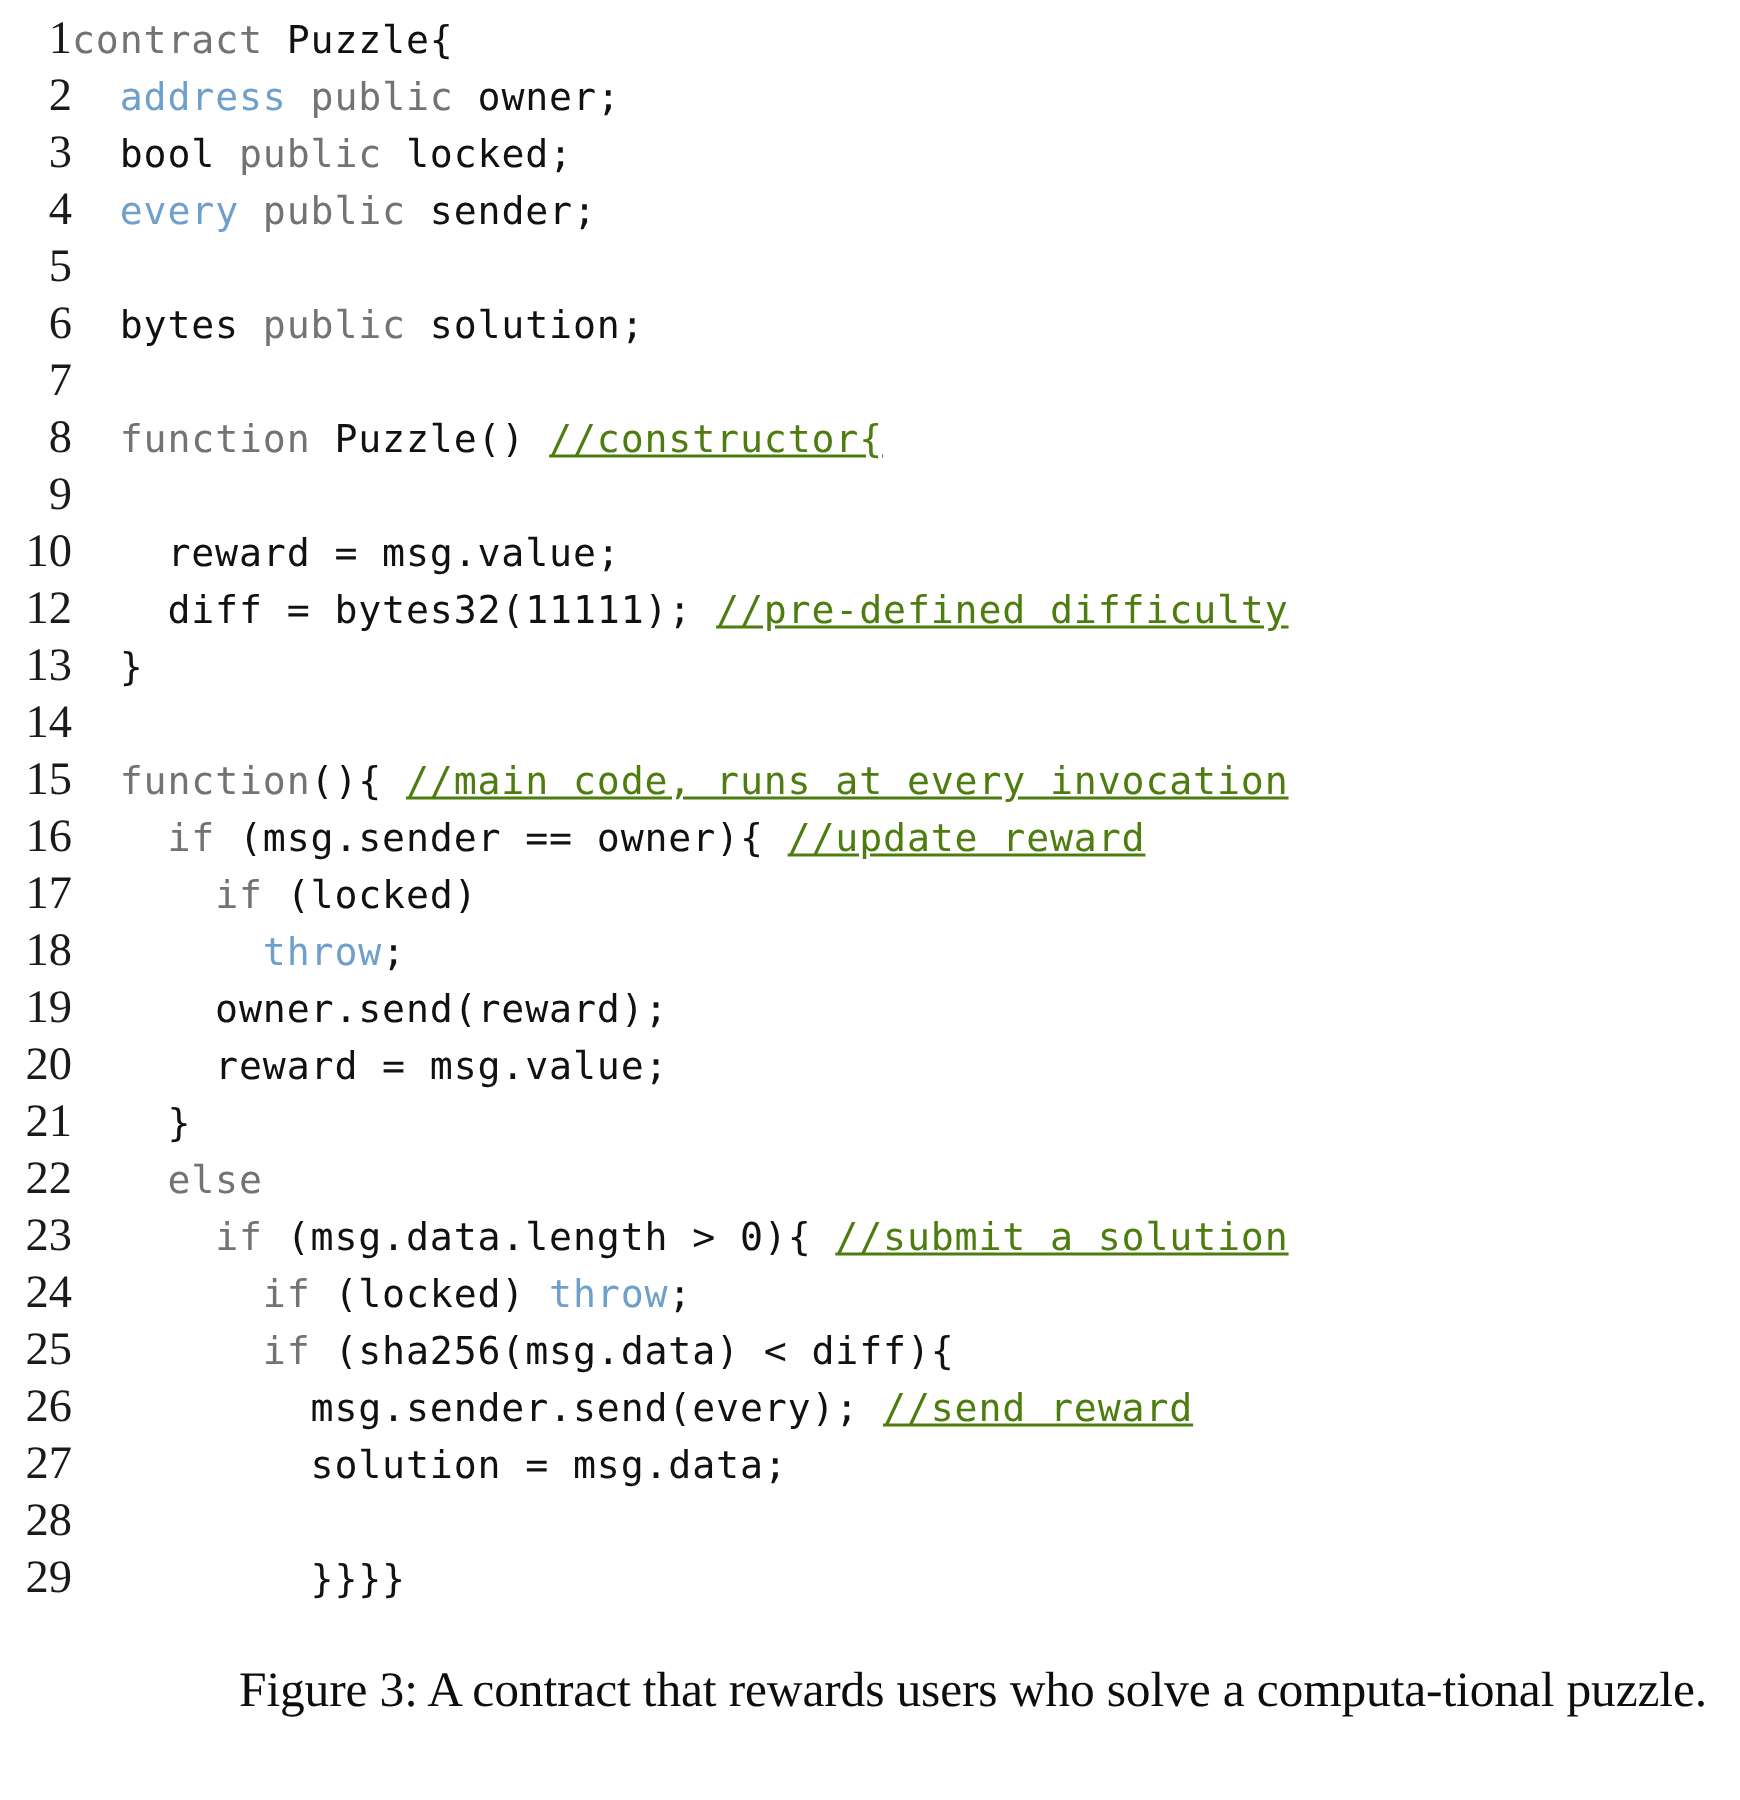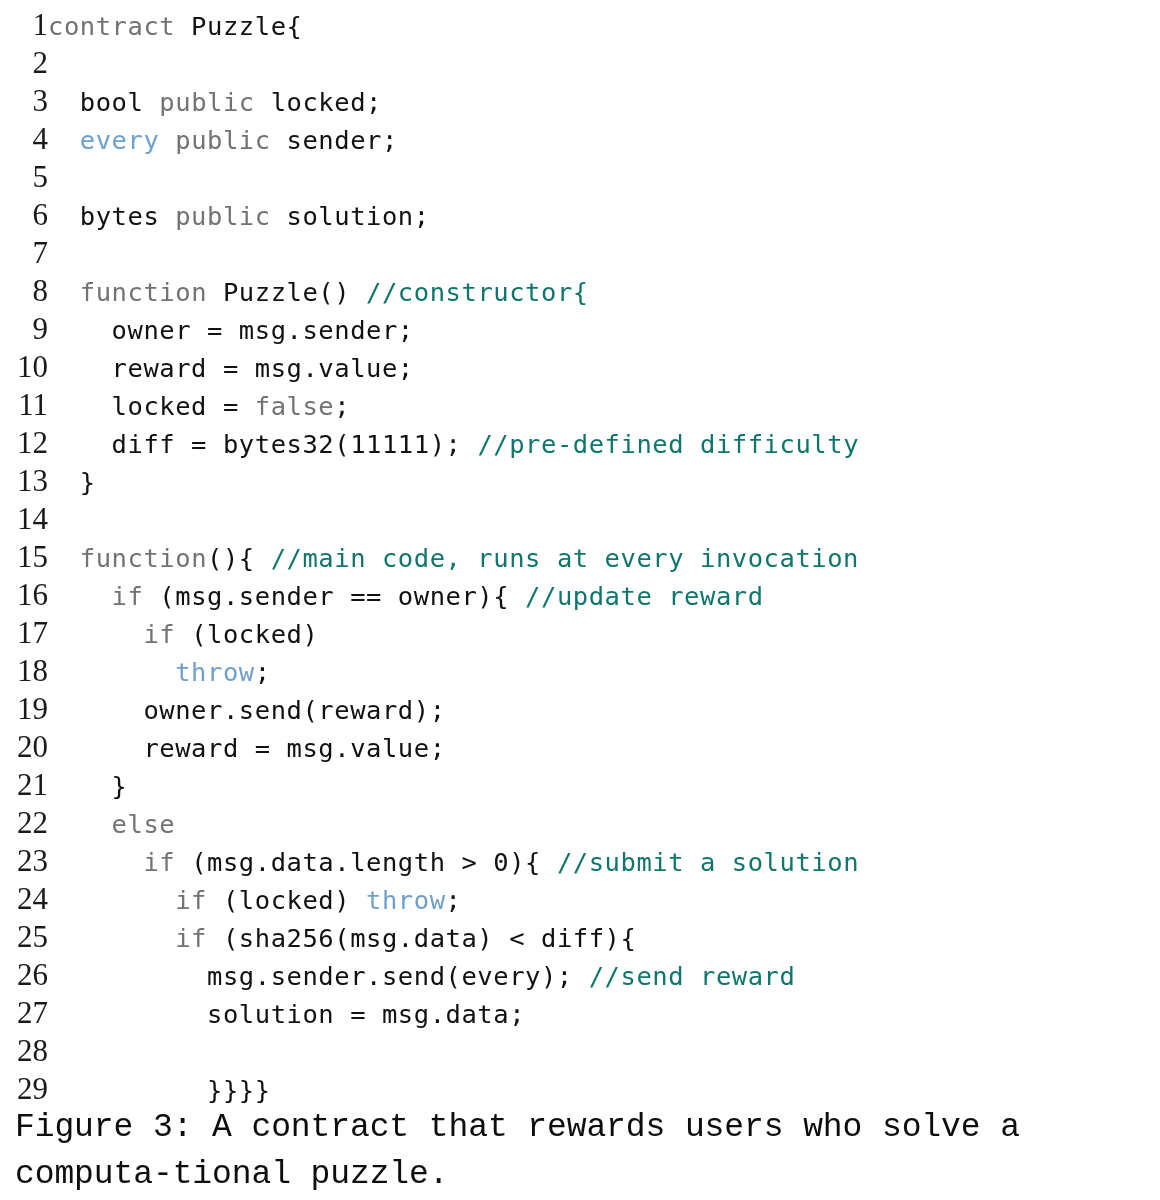--- a/index.html
+++ b/index.html
@@ -60,55 +60,54 @@
     font-size: 25.5px;
     line-height: 38px;
     letter-spacing: 0.55px;
     white-space: pre;
     color: #111111;
   }
 
   
   .tok-kw      { color: #737373; }   
   .tok-type    { color: #6fa0cc; }   
-  .tok-comment { color: #0f766e; }   
+  .tok-comment { color: #4d7c0f; text-decoration: underline; }   
   .tok-plain   { color: #111111; }
 
   
   #figure-caption {
     position: absolute;
-    left: 15px;
+    left: 26px;
     top: 1104px;
     width: 1112px;
-    font-family: Liberation Mono, monospace;
+    font-family: Liberation Serif, serif;
     font-size: 33px;
     line-height: 47px;
     color: #0d0d0d;
-    text-align: left;
+    text-align: right;
     letter-spacing: -0.1px;
   }
   #figure-caption .caption-text { white-space: normal; }
 </style>
 </head>
 <body>
 
 <div id="listing-figure">
 
   <div id="code-listing">
       <div class="code-line"><span class="line-number">1</span><span class="line-code"><span class="tok-kw">contract</span><span class="tok-plain"> Puzzle{</span></span></div>
-      <div class="code-line"><span class="line-number">2</span></div>
+      <div class="code-line"><span class="line-number">2</span><span class="line-code"><span class="tok-plain">  </span><span class="tok-type">address</span><span class="tok-plain"> </span><span class="tok-kw">public</span><span class="tok-plain"> owner;</span></span></div>
       <div class="code-line"><span class="line-number">3</span><span class="line-code"><span class="tok-plain">  bool </span><span class="tok-kw">public</span><span class="tok-plain"> locked;</span></span></div>
       <div class="code-line"><span class="line-number">4</span><span class="line-code"><span class="tok-plain">  </span><span class="tok-type">every</span><span class="tok-plain"> </span><span class="tok-kw">public</span><span class="tok-plain"> sender;</span></span></div>
       <div class="code-line"><span class="line-number">5</span></div>
       <div class="code-line"><span class="line-number">6</span><span class="line-code"><span class="tok-plain">  bytes </span><span class="tok-kw">public</span><span class="tok-plain"> solution;</span></span></div>
       <div class="code-line"><span class="line-number">7</span><span class="line-code">&nbsp;</span></div>
       <div class="code-line"><span class="line-number">8</span><span class="line-code"><span class="tok-plain">  </span><span class="tok-kw">function</span><span class="tok-plain"> Puzzle() </span><span class="tok-comment">//constructor{</span></span></div>
-      <div class="code-line"><span class="line-number">9</span><span class="line-code"><span class="tok-plain">    owner = msg.sender;</span></span></div>
+      <div class="code-line"><span class="line-number">9</span></div>
       <div class="code-line"><span class="line-number">10</span><span class="line-code"><span class="tok-plain">    reward = msg.value;</span></span></div>
-      <div class="code-line"><span class="line-number">11</span><span class="line-code"><span class="tok-plain">    locked = </span><span class="tok-kw">false</span><span class="tok-plain">;</span></span></div>
       <div class="code-line"><span class="line-number">12</span><span class="line-code"><span class="tok-plain">    diff = bytes32(11111); </span><span class="tok-comment">//pre-defined difficulty</span></span></div>
       <div class="code-line"><span class="line-number">13</span><span class="line-code"><span class="tok-plain">  }</span></span></div>
       <div class="code-line"><span class="line-number">14</span><span class="line-code">&nbsp;</span></div>
       <div class="code-line"><span class="line-number">15</span><span class="line-code"><span class="tok-plain">  </span><span class="tok-kw">function</span><span class="tok-plain">(){ </span><span class="tok-comment">//main code, runs at every invocation</span></span></div>
       <div class="code-line"><span class="line-number">16</span><span class="line-code"><span class="tok-plain">    </span><span class="tok-kw">if</span><span class="tok-plain"> (msg.sender == owner){ </span><span class="tok-comment">//update reward</span></span></div>
       <div class="code-line"><span class="line-number">17</span><span class="line-code"><span class="tok-plain">      </span><span class="tok-kw">if</span><span class="tok-plain"> (locked)</span></span></div>
       <div class="code-line"><span class="line-number">18</span><span class="line-code"><span class="tok-plain">        </span><span class="tok-type">throw</span><span class="tok-plain">;</span></span></div>
       <div class="code-line"><span class="line-number">19</span><span class="line-code"><span class="tok-plain">      owner.send(reward);</span></span></div>
       <div class="code-line"><span class="line-number">20</span><span class="line-code"><span class="tok-plain">      reward = msg.value;</span></span></div>
       <div class="code-line"><span class="line-number">21</span><span class="line-code"><span class="tok-plain">    }</span></span></div>

